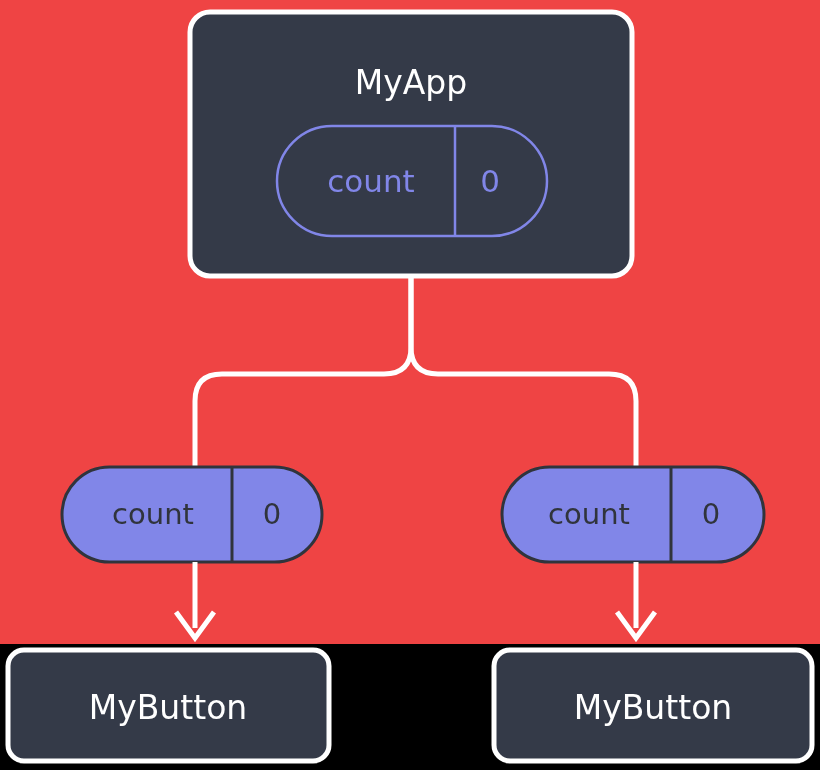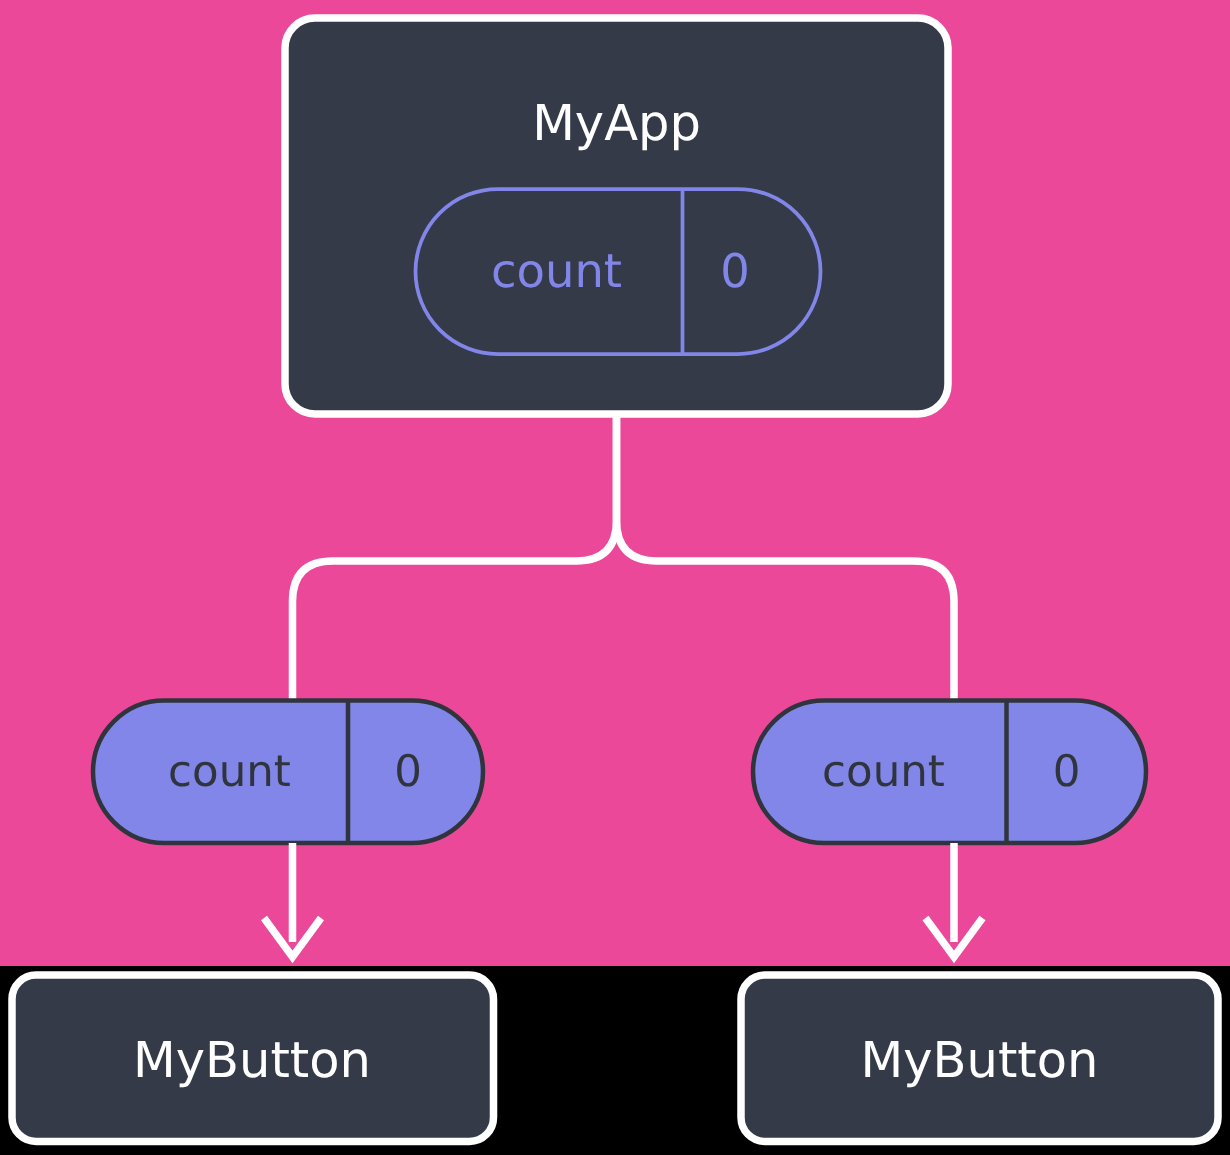--- a/index.html
+++ b/index.html
@@ -11,21 +11,21 @@
   body {
     width: 820px;
     height: 770px;
     overflow: hidden;
     font-family: "DejaVu Sans", "Liberation Sans", sans-serif;
   }
   #stage {
     position: relative;
     width: 820px;
     height: 644px;
-    background: #ec4899;
+    background: #ef4444;
     text-decoration: underline;
   }
   #diagram-svg {
     position: absolute;
     left: 0;
     top: 0;
     width: 820px;
     height: 770px;
     display: block;
   }

